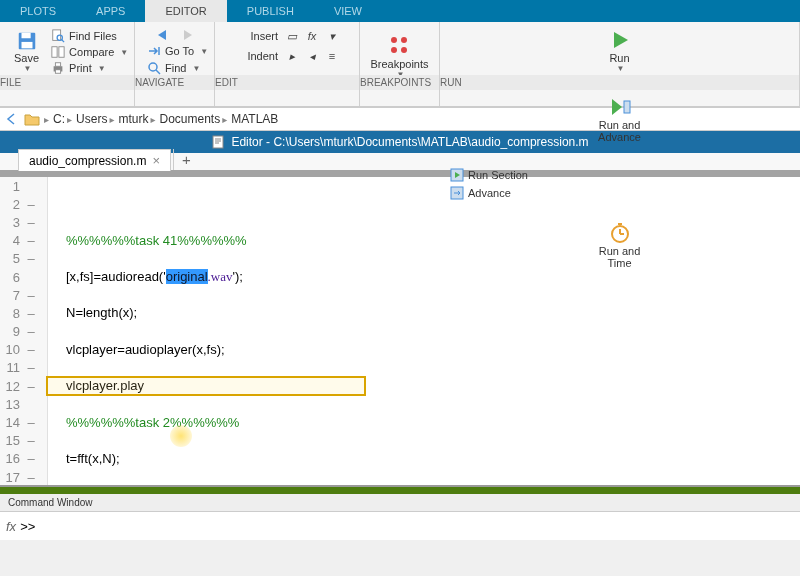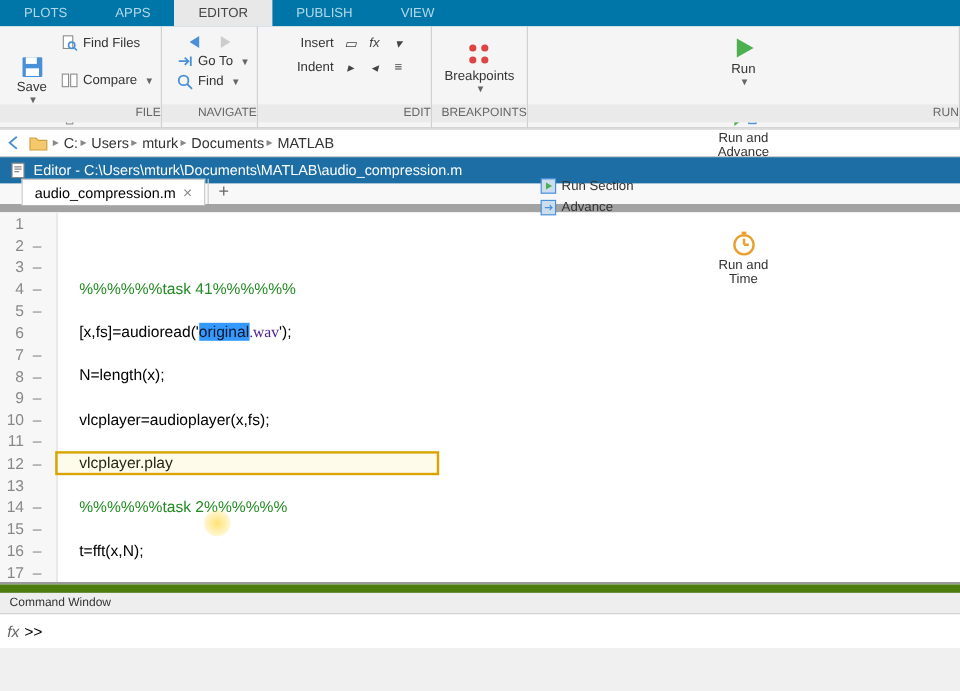--- a/index.html
+++ b/index.html
@@ -4,48 +4,48 @@
 <style>
 * { margin: 0; padding: 0; box-sizing: border-box; font-family: "Segoe UI", Arial, sans-serif; }
 body { background: #f0f0f0; width: 800px; height: 576px; overflow: hidden; font-size: 12px; }
 
 .tabs-row { display: flex; background: #0076a8; height: 22px; align-items: stretch; }
 .main-tab { padding: 3px 20px; color: #b0d8e8; font-size: 11px; cursor: pointer; display: flex; align-items: center; }
 .main-tab.active { background: #e8e8e8; color: #444; }
 
 .ribbon { display: flex; background: #f5f5f5; border-bottom: 1px solid #ccc; height: 85px; }
 .ribbon-group { border-right: 1px solid #d0d0d0; padding: 4px 8px 0 8px; display: flex; flex-direction: column; position: relative; }
-.ribbon-group-label { position: absolute; bottom: 4px; left: 0; right: 0; text-align: right; font-size: 10px; color: #666; background: #eaeaea; padding: 2px 0; }
+.ribbon-group-label { position: absolute; bottom: 16px; left: 0; right: 0; text-align: left; font-size: 10px; color: #666; background: #eaeaea; padding: 2px 0; }
 
 .file-group { width: 135px; }
 .big-btn { display: flex; flex-direction: column; align-items: center; padding: 2px 6px; cursor: pointer; font-size: 11px; color: #333; }
 .big-btn svg, .small-btn svg { flex-shrink: 0; }
 .file-row { display: flex; gap: 2px; }
 .file-left { display: flex; flex-direction: column; align-items: center; justify-content: center; width: 38px; }
-.file-right { display: flex; flex-direction: column; gap: 15px; padding-top: 2px; }
+.file-right { display: flex; flex-direction: column; gap: 0; padding-top: 2px; }
 .small-btn { display: flex; align-items: center; gap: 4px; padding: 1px 4px; font-size: 11px; color: #333; cursor: pointer; white-space: nowrap; }
 .dd { font-size: 8px; color: #666; margin-left: 2px; }
 
 .nav-group { width: 80px; display: flex; flex-direction: column; gap: 2px; padding-top: 6px; }
 .nav-row1 { display: flex; gap: 6px; justify-content: center; }
 
 .edit-group { width: 145px; }
 .edit-row { display: flex; align-items: center; gap: 6px; margin: 2px 0; font-size: 11px; }
 .edit-label { width: 55px; text-align: right; color: #333; }
 .edit-icons { display: flex; gap: 4px; }
 .tiny-ic { width: 16px; height: 16px; display: inline-flex; align-items: center; justify-content: center; font-size: 11px; font-style: italic; color: #444; border: 1px solid transparent; }
 
 .bp-group { width: 80px; }
-.run-group { flex: 1; display: flex; gap: 8px; padding: 4px 6px 14px 6px; }
+.run-group { flex: 1; display: flex; gap: 18px; padding: 4px 6px 14px 6px; }
 
 .path-bar { display: flex; align-items: center; background: #fff; border-top: 1px solid #ccc; border-bottom: 1px solid #ccc; height: 24px; padding: 0 4px; gap: 4px; }
 .path-seg { display: flex; align-items: center; gap: 2px; font-size: 12px; color: #333; }
 .path-sep { color: #888; font-size: 10px; }
 
-.editor-title { background: #1c6ea4; color: #fff; padding: 3px 8px; font-size: 12px; display: flex; align-items: center; gap: 6px; height: 22px; }
+.editor-title { background: #1c6ea4; color: #fff; padding: 3px 8px; font-size: 12px; display: flex; align-items: center; gap: 6px; height: 22px; justify-content: center; }
 
 .file-tabs { display: flex; background: #f8f8f8; border-bottom: 7px solid #a3a3a3; height: 24px; align-items: flex-end; padding-left: 18px; }
 .file-tab { background: #fff; border: 1px solid #ccc; border-bottom: none; padding: 3px 10px; font-size: 12px; display: flex; align-items: center; gap: 6px; position: relative; top: 1px; }
 .file-tab-close { color: #888; cursor: pointer; font-size: 13px; }
 .file-tab-plus { padding: 2px 8px; color: #666; font-size: 15px; cursor: pointer; border-left: 1px solid #ccc; margin-left: 2px; }
 
 .code-area { display: flex; background: #fff; height: 310px; overflow: hidden; border-bottom: 2px solid #999; }
 .gutter { width: 48px; background: #f7f7f7; border-right: 1px solid #e0e0e0; font-family: "Consolas", monospace; font-size: 13px; color: #888; }
 .gutter-row { display: flex; height: 18.2px; align-items: center; }
 .ln { width: 24px; text-align: right; padding-right: 4px; }

